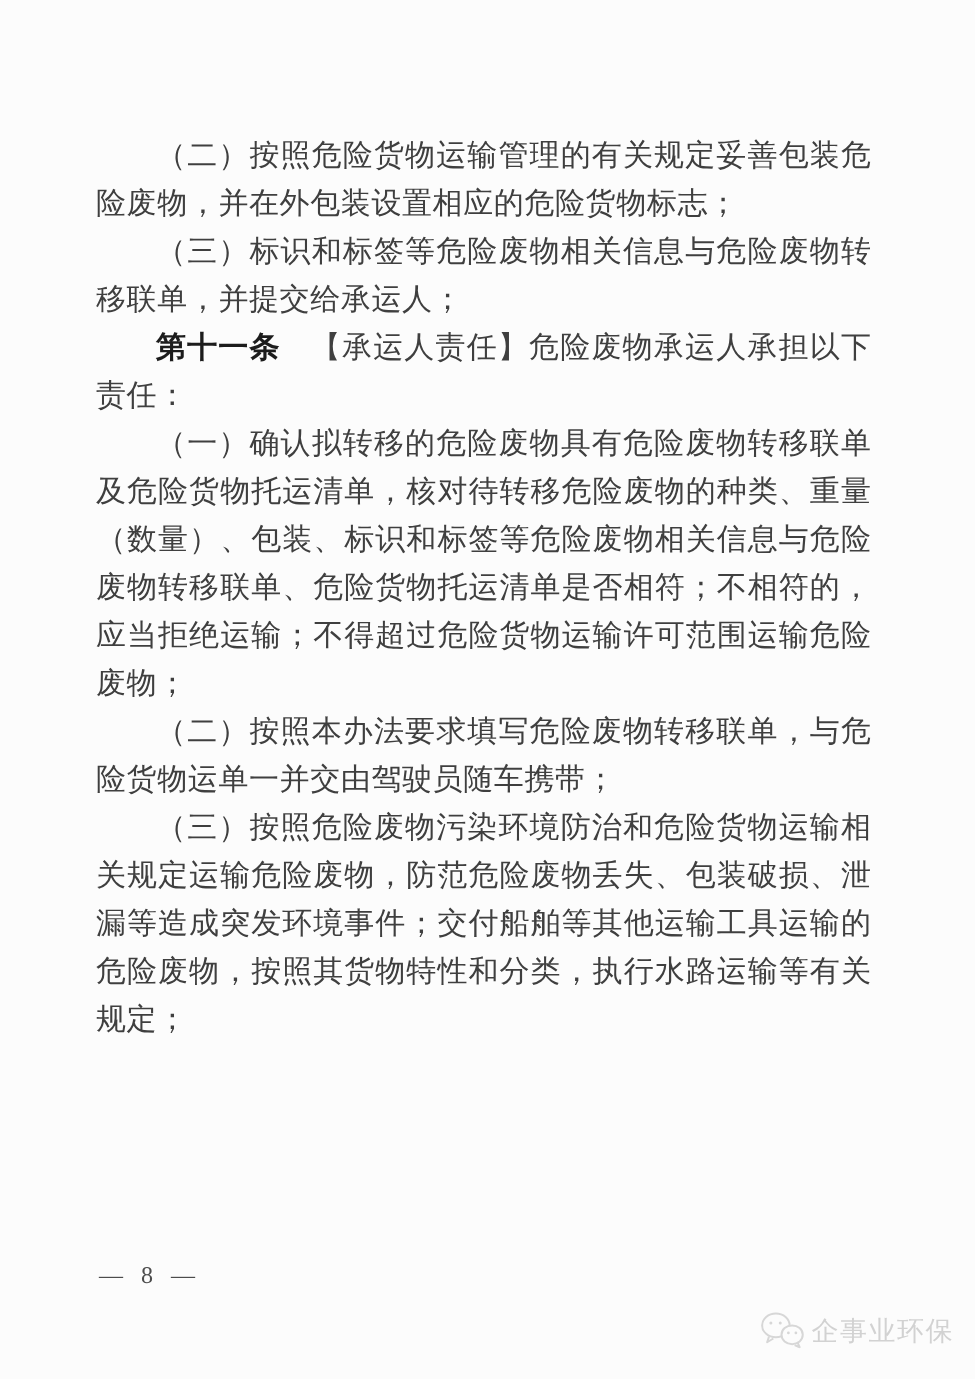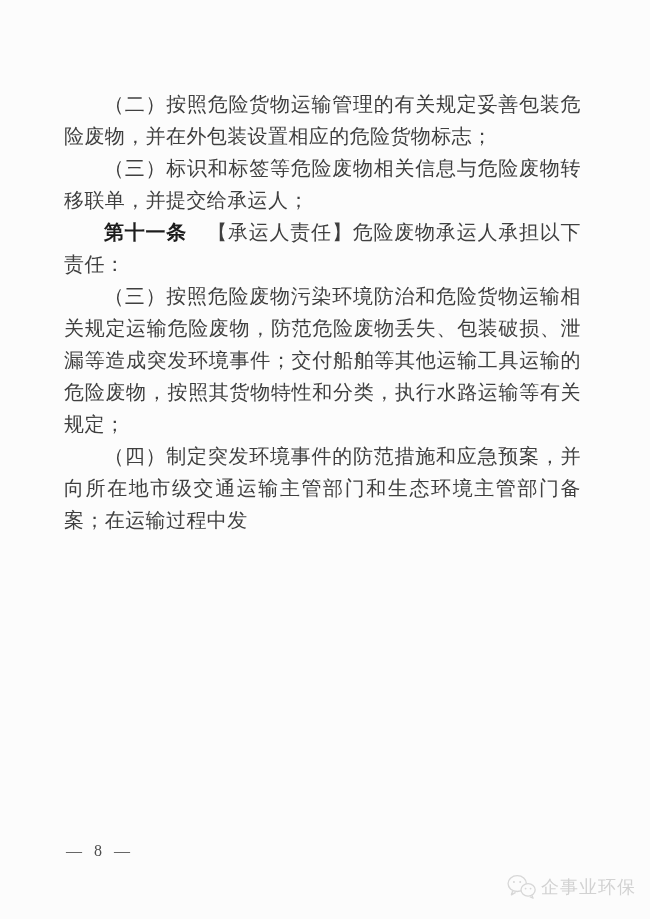--- a/index.html
+++ b/index.html
@@ -72,22 +72,23 @@
 <div class="page">
 
   <div class="content">
     <p class="para">（二）按照危险货物运输管理的有关规定妥善包装危险废物，并在外包装设置相应的危险货物标志；</p>
     <p class="para">（三）标识和标签等危险废物相关信息与危险废物转移联单，并提交给承运人；</p>
 
     <p class="para">
       <span class="article-number">第十一条</span><span class="article-intro">【承运人责任】危险废物承运人承担以下责任：</span>
     </p>
 
+    <p class="para">（一）确认拟转移的危险废物具有危险废物转移联单及危险货物托运清单，核对待转移危险废物的种类、重量（数量）、包装、标识和标签等危险废物相关信息与危险废物转移联单、危险货物托运清单是否相符；不相符的，应当拒绝运输；不得超过危险货物运输许可范围运输危险废物；</p>
+    <p class="para">（二）按照本办法要求填写危险废物转移联单，与危险货物运单一并交由驾驶员随车携带；</p>
     <p class="para">（三）按照危险废物污染环境防治和危险货物运输相关规定运输危险废物，防范危险废物丢失、包装破损、泄漏等造成突发环境事件；交付船舶等其他运输工具运输的危险废物，按照其货物特性和分类，执行水路运输等有关规定；</p>
-    <p class="para">（四）制定突发环境事件的防范措施和应急预案，并向所在地市级交通运输主管部门和生态环境主管部门备案；在运输过程中发</p>
   </div>
 
   <div class="page-number">— 8 —</div>
 
   <div class="watermark">
     <svg width="30" height="25" viewBox="0 0 36 30" fill="none">
       <ellipse cx="13.5" cy="11.5" rx="11" ry="9.5" stroke="#d7d7d7" stroke-width="1.6"></ellipse>
       <path d="M8 20.5 L6.5 25 L11.5 22" stroke="#d7d7d7" stroke-width="1.6" fill="none" stroke-linejoin="round"></path>
       <circle cx="9.5" cy="9.5" r="1.2" fill="#d7d7d7"></circle>
       <circle cx="17" cy="9.5" r="1.2" fill="#d7d7d7"></circle>

